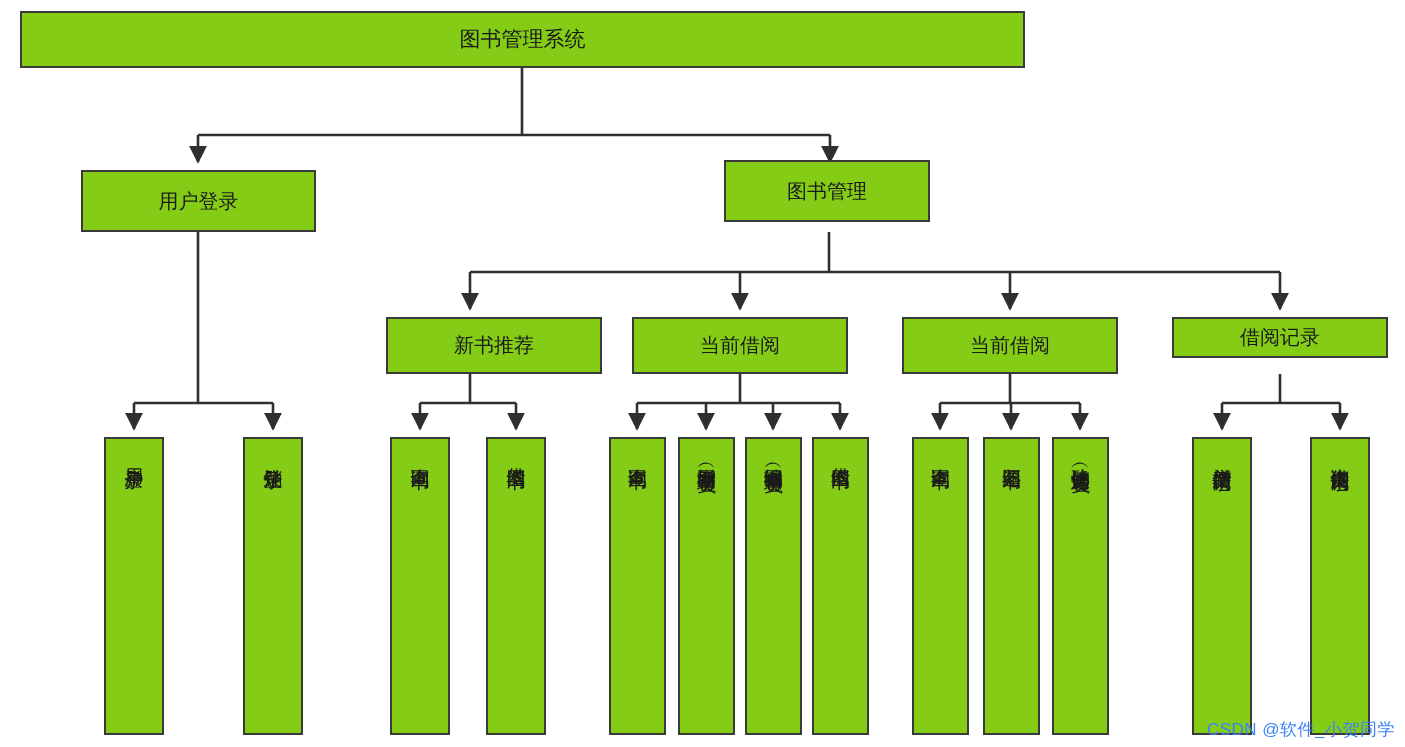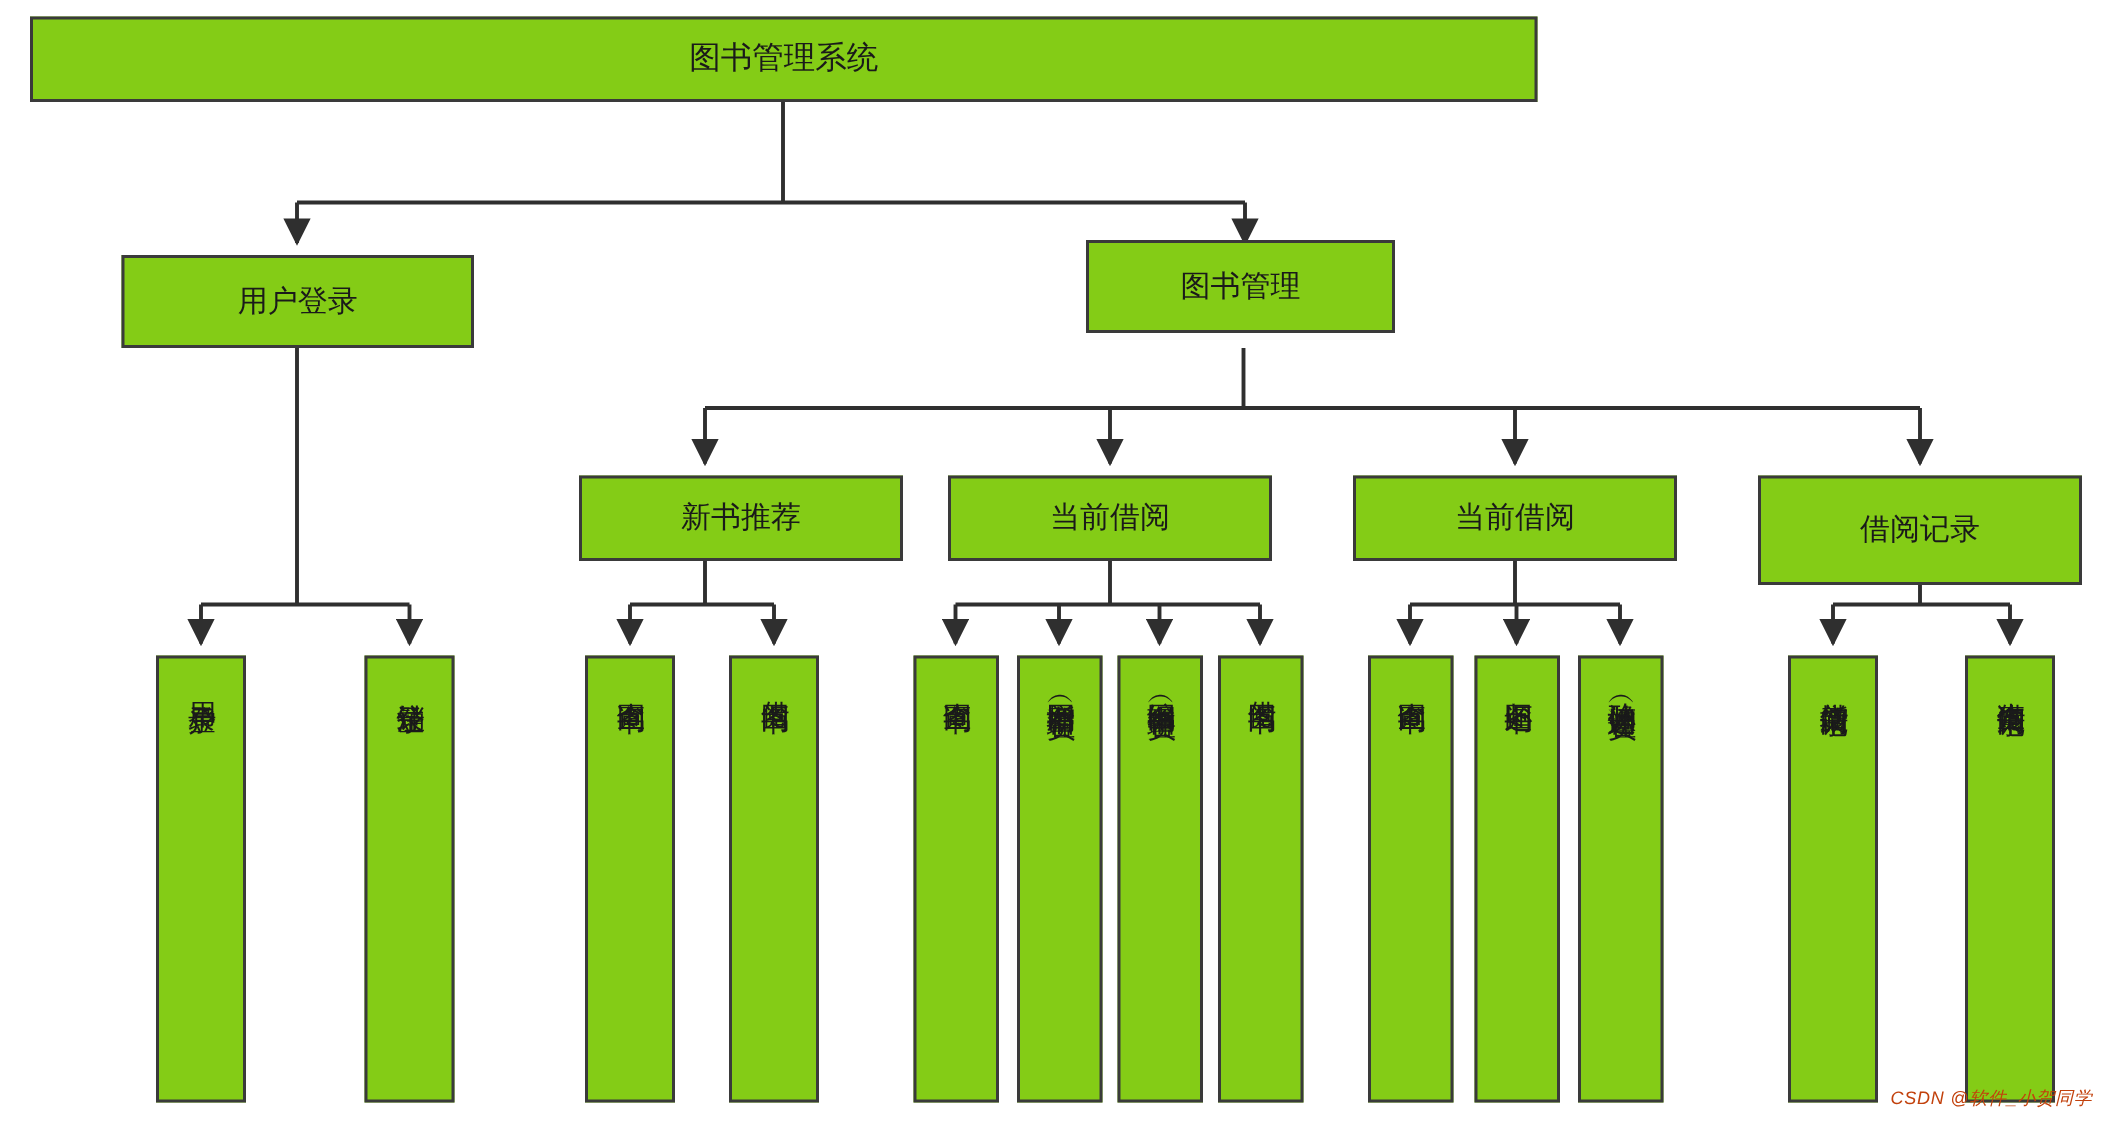--- a/index.html
+++ b/index.html
@@ -59,25 +59,24 @@
   .node.leaf .vtext {
     writing-mode: vertical-rl;
     text-orientation: upright;
     display: block;
     white-space: nowrap;
   }
   .watermark {
     position: absolute;
     right: 10px;
     bottom: 6px;
-    font-size: 12px;
-    color: #c2410c;
+    font-size: 17px;
+    color: #3b82f6;
     letter-spacing: 0.5px;
     white-space: nowrap;
-    font-style: italic;
   }
 </style>
 </head>
 <body>
 
 <div id="canvas">
 
   <svg class="edges" viewBox="0 0 1405 747" xmlns="http://www.w3.org/2000/svg">
     <defs>
       <marker id="arrow" viewBox="0 0 10 10" refX="9" refY="5" markerWidth="7" markerHeight="7" orient="auto-start-reverse">
@@ -141,21 +140,21 @@
 
   <div class="node lvl3" style="left: 362px; top: 317px; width: 216px; height: 57px; margin-left: 24px;">
     <span>新书推荐</span>
   </div>
   <div class="node lvl3" style="left: 632px; top: 317px; width: 216px; height: 57px;">
     <span>当前借阅</span>
   </div>
   <div class="node lvl3" style="left: 902px; top: 317px; width: 216px; height: 57px;">
     <span>当前借阅</span>
   </div>
-  <div class="node lvl3" style="left: 1172px; top: 317px; width: 216px; height: 73px; align-items: center;">
+  <div class="node lvl3" style="left: 1172px; top: 317px; width: 216px; height: 41px; align-items: center;">
     <span>借阅记录</span>
   </div>
 
   <div class="node leaf" style="left: 104px; top: 437px; width: 60px; height: 298px;">
     <span class="vtext">用户登录</span>
   </div>
   <div class="node leaf" style="left: 243px; top: 437px; width: 60px; height: 298px;">
     <span class="vtext">注销登录</span>
   </div>
   <div class="node leaf" style="left: 390px; top: 437px; width: 60px; height: 298px;">

